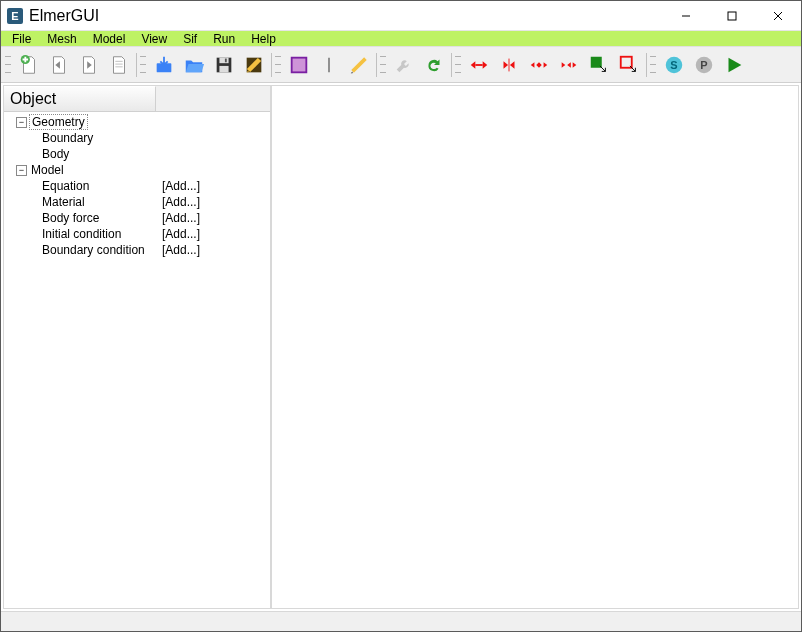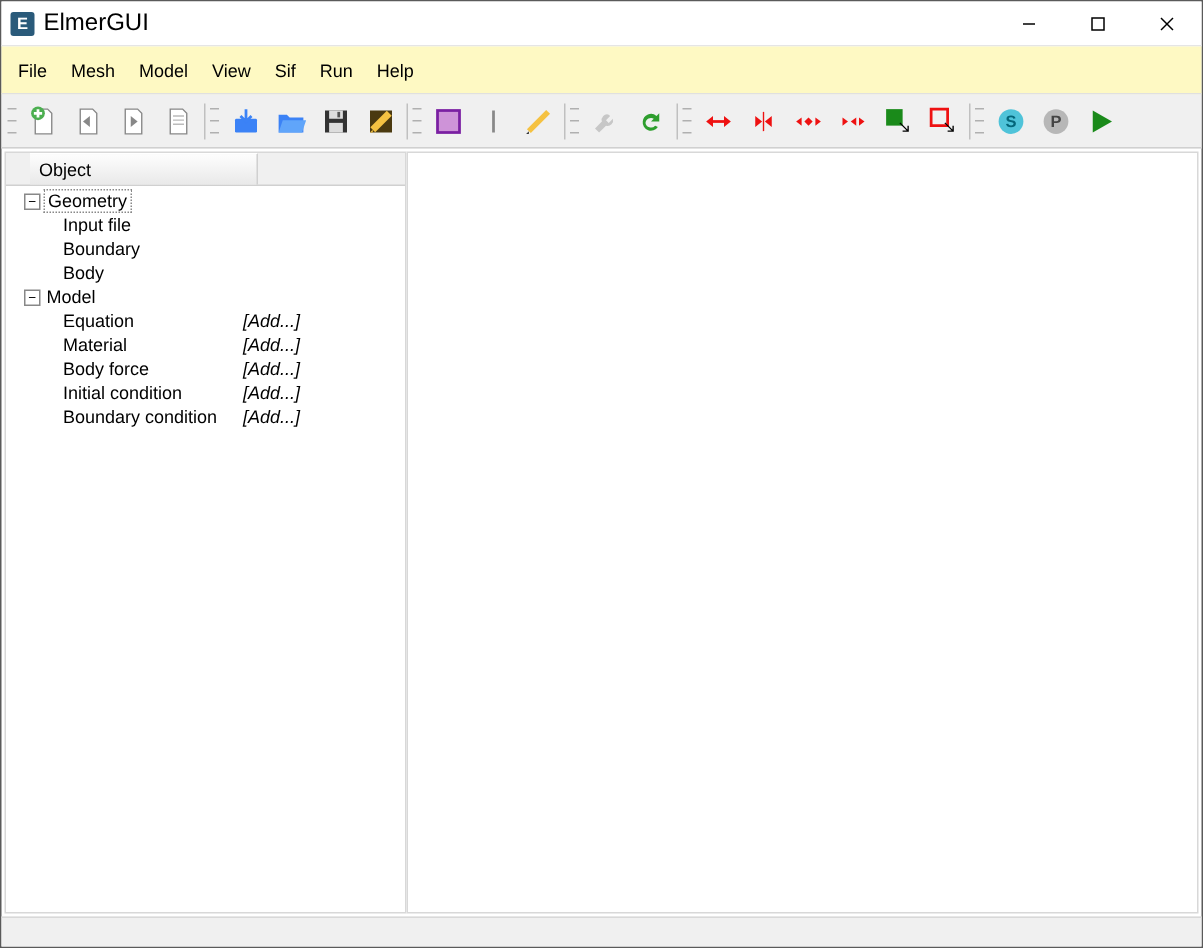--- a/index.html
+++ b/index.html
@@ -9,45 +9,45 @@
   .window { width:802px; height:632px; border:1px solid #5a5a5a; display:flex; flex-direction:column; background:#fff; }
   
   .titlebar { height:30px; display:flex; align-items:center; padding:0 0 0 6px; background:#ffffff; border-bottom:1px solid #e5e5e5; }
   .titlebar .appicon { width:16px; height:16px; background:#2a5a7a; color:#fff; font-weight:bold; font-size:11px; display:flex; align-items:center; justify-content:center; margin-right:6px; border-radius:2px; }
   .titlebar .title { flex:0 0 auto; font-size:16px; }
   .titlebar .spacer { flex:1; }
   .titlebar .winbtn { width:46px; height:30px; display:flex; align-items:center; justify-content:center; }
   .winbtn svg { width:10px; height:10px; }
 
   
-  .menubar { height:32px; background:#fef9c3; display:flex; align-items:center; padding:0 4px; gap:2px; border-bottom:1px solid #e0e0e0; }
+  .menubar { height:16px; background:#bef264; display:flex; align-items:center; padding:0 4px; gap:2px; border-bottom:1px solid #e0e0e0; }
   .menuitem { padding:2px 7px; font-size:12px; cursor:default; }
 
   
   .toolbar { height:36px; background:#f0f0f0; display:flex; align-items:center; padding:0 4px; gap:2px; border-bottom:1px solid #d0d0d0; }
   .toolbar .sep { width:1px; height:24px; background:#c0c0c0; margin:0 1px; }
   .toolbar .handle { width:6px; height:24px; display:flex; flex-direction:column; justify-content:space-around; margin-right:2px; }
   .toolbar .handle div { height:1px; background:#b0b0b0; }
   .tbtn { width:28px; height:28px; display:flex; align-items:center; justify-content:center; border-radius:2px; }
   .tbtn svg, .tbtn .ico { width:22px; height:22px; }
 
   
   .body { flex:1; display:flex; min-height:0; }
   .sidepanel { width:268px; border-right:1px solid #d0d0d0; display:flex; flex-direction:column; background:#fff; margin:2px 0 2px 2px; border:1px solid #d8d8d8; }
   .sidepanel .cols { display:flex; background:#f0f0f0; border-bottom:1px solid #d0d0d0; }
-  .sidepanel .colh { padding:3px 6px; font-size:12px; border-right:1px solid #d0d0d0; background:linear-gradient(#fdfdfd,#e9e9e9); border-top:1px solid #fff;margin-left:16px; }
+  .sidepanel .colh { padding:3px 6px; font-size:16px; border-right:1px solid #d0d0d0; background:linear-gradient(#fdfdfd,#e9e9e9); border-top:1px solid #fff; }
   .colh.obj { width:152px; }
   .colh.val { flex:1; }
   .tree { flex:1; overflow:auto; padding:2px 0; }
   .row { display:flex; align-items:center; height:16px; font-size:12px; white-space:nowrap; }
   .row .ind { display:inline-block; width:12px; height:16px; position:relative; }
   .row .exp { width:11px; height:11px; border:1px solid #888; font-size:9px; line-height:9px; text-align:center; display:inline-block; background:#fff; cursor:pointer; margin-right:2px; }
   .row .label { padding:0 2px; }
   .row .label.sel { border:1px dotted #888; }
-  .row .valcol { position:absolute; left:158px;font-style:italic; }
+  .row .valcol { position:absolute; left:158px; }
   .row { position:relative; }
   .dotline { color:#888; }
   .main { flex:1; background:#ffffff; margin:2px 2px 2px 0; border:1px solid #d8d8d8; }
 
   .statusbar { height:20px; background:#f0f0f0; border-top:1px solid #d8d8d8; }
 </style>
 </head>
 <body>
 
 <div class="window">
@@ -271,26 +271,20 @@
       </div>
       <div class="tree">
 
         <div class="row">
           <span class="ind"></span>
           <span class="exp">−</span>
           <span class="label sel">Geometry</span>
         </div>
         <div class="row">
           <span class="ind"></span>
-            <span class="ind dotline"></span>
-            <span class="ind"></span>
-          <span class="label">Input file</span>
-        </div>
-        <div class="row">
-          <span class="ind"></span>
             <span class="ind"></span>
             <span class="ind"></span>
           <span class="label">Boundary</span>
         </div>
         <div class="row">
           <span class="ind"></span>
             <span class="ind"></span>
             <span class="ind"></span>
           <span class="label">Body</span>
         </div>

